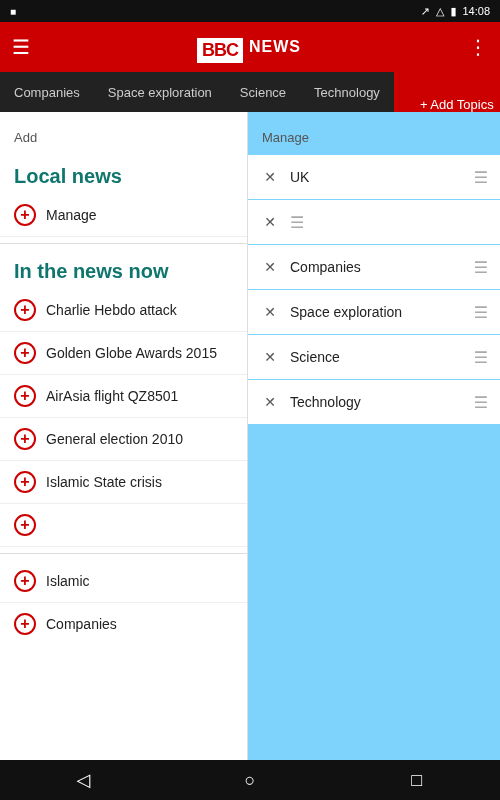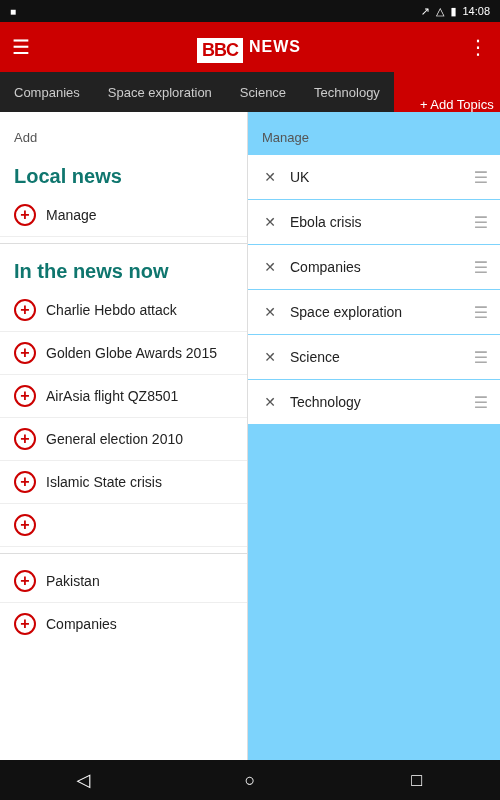--- a/index.html
+++ b/index.html
@@ -319,39 +319,38 @@
       <span class="add-item-text">Islamic State crisis</span>
     </div>
     <div class="add-item">
       <div class="add-icon">+</div>
     </div>
 
     <div class="section-divider"></div>
 
     <div class="add-item">
       <div class="add-icon">+</div>
-      <span class="add-item-text">Pakistan</span>
+      <span class="add-item-text">Islamic</span>
     </div>
     <div class="add-item">
       <div class="add-icon">+</div>
       <span class="add-item-text">Companies</span>
     </div>
   </div>
 
   <div class="manage-column">
     <div class="column-header">Manage</div>
 
     <div class="manage-item">
       <div class="remove-icon">✕</div>
       <span class="manage-item-text">UK</span>
       <span class="drag-icon">☰</span>
     </div>
     <div class="manage-item">
       <div class="remove-icon">✕</div>
-      <span class="manage-item-text">Ebola crisis</span>
       <span class="drag-icon">☰</span>
     </div>
     <div class="manage-item">
       <div class="remove-icon">✕</div>
       <span class="manage-item-text">Companies</span>
       <span class="drag-icon">☰</span>
     </div>
     <div class="manage-item">
       <div class="remove-icon">✕</div>
       <span class="manage-item-text">Space exploration</span>

